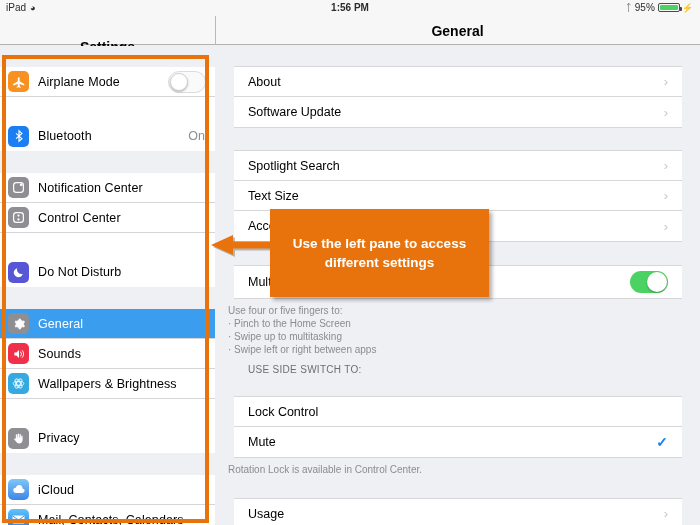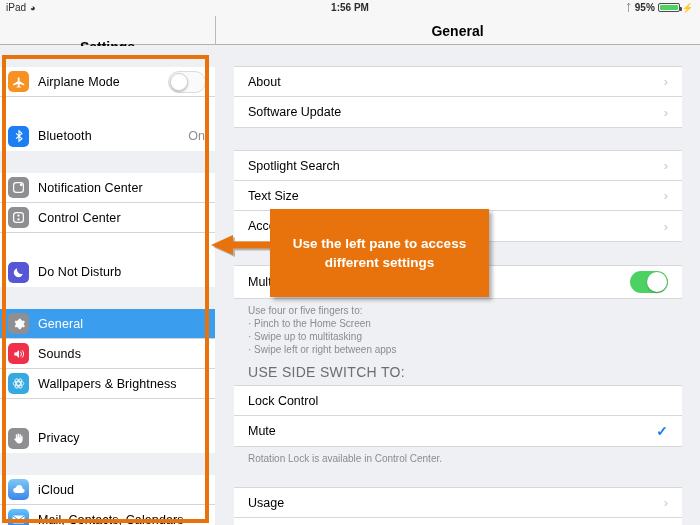--- a/index.html
+++ b/index.html
@@ -15,21 +15,21 @@
   .statusbar {
     position: absolute; top: 0; left: 0; width: 700px; height: 16px;
     background: #f7f7f7;
     font-size: 10px; color: #2b2b2b;
   }
   .sb-left { position: absolute; left: 6px; top: 2px; display: flex; align-items: center; gap: 4px; }
   .sb-center { position: absolute; left: 0; right: 0; top: 2px; text-align: center; font-size: 10px; font-weight: bold;}
   .sb-right { position: absolute; right: 6px; top: 2px; display: flex; align-items: center; gap: 3px; }
   .wifi-glyph { font-size: 9px; }
   .bt-glyph { font-size: 10px; }
-  .pct { font-size: 10px; font-weight: bold; }
+  .pct { font-size: 10px; font-weight: normal; }
   .batt { position: relative; width: 22px; height: 9px; border: 1px solid #4a4a4a; border-radius: 2px; }
   .batt::after { content:""; position:absolute; right:-3px; top:2.5px; width:2px; height:4px; background:#4a4a4a; border-radius:0 1px 1px 0;}
   .batt-fill { position: absolute; left: 1px; top: 1px; bottom: 1px; width: 18px; background: #4cd263; border-radius: 1px; }
   .plug { font-size: 9px; }
 
   
   .navbar {
     position: absolute; top: 16px; left: 0; width: 700px; height: 29px;
     background: #f7f7f7; border-bottom: 1px solid #b2b2b2;
   }
@@ -93,22 +93,22 @@
   .card { background: #fff; margin: 0 18px; border-top: 1px solid #d7d7d9; border-bottom: 1px solid #d7d7d9; }
   .c-row { position: relative; display: flex; align-items: center; height: 30px; padding: 0 14px;
            border-bottom: 1px solid #d7d7d9; }
   .c-row:last-child { border-bottom: none; }
   .c-label { font-size: 12.5px; color: #000; }
   .chev { position: absolute; right: 14px; color: #c7c7cc; font-size: 13px; line-height: 1; }
   .check { position: absolute; right: 14px; color: #1680f0; font-size: 14px; font-weight: bold; }
   .gap { height: 22px; }
   .gap.g2 { height: 23px; }
   .gap.g3 { height: 20px; }
-  .foot { font-size: 10px; color: #8b8b90; padding: 5px 32px 0 32px; line-height: 13px; }
-  .sect-head { font-size: 14px; color: #6d6d72; padding: 8px 32px 5px 32px; letter-spacing: .3px; }
+  .foot { font-size: 10px; color: #8b8b90; padding: 5px 32px 0 12px; line-height: 13px; }
+  .sect-head { font-size: 10px; color: #6d6d72; padding: 8px 32px 21px 32px; letter-spacing: .3px; }
 
   
   .callout {
     position: absolute; left: 270px; top: 209px; width: 219px; height: 88px;
     background: #e8730c; z-index: 30;
     box-shadow: 3px 3px 4px rgba(0,0,0,.32);
     display: flex; align-items: center; justify-content: center;
   }
   .callout-text {
     color: #fff; font-size: 13.5px; font-weight: bold; text-align: center;

